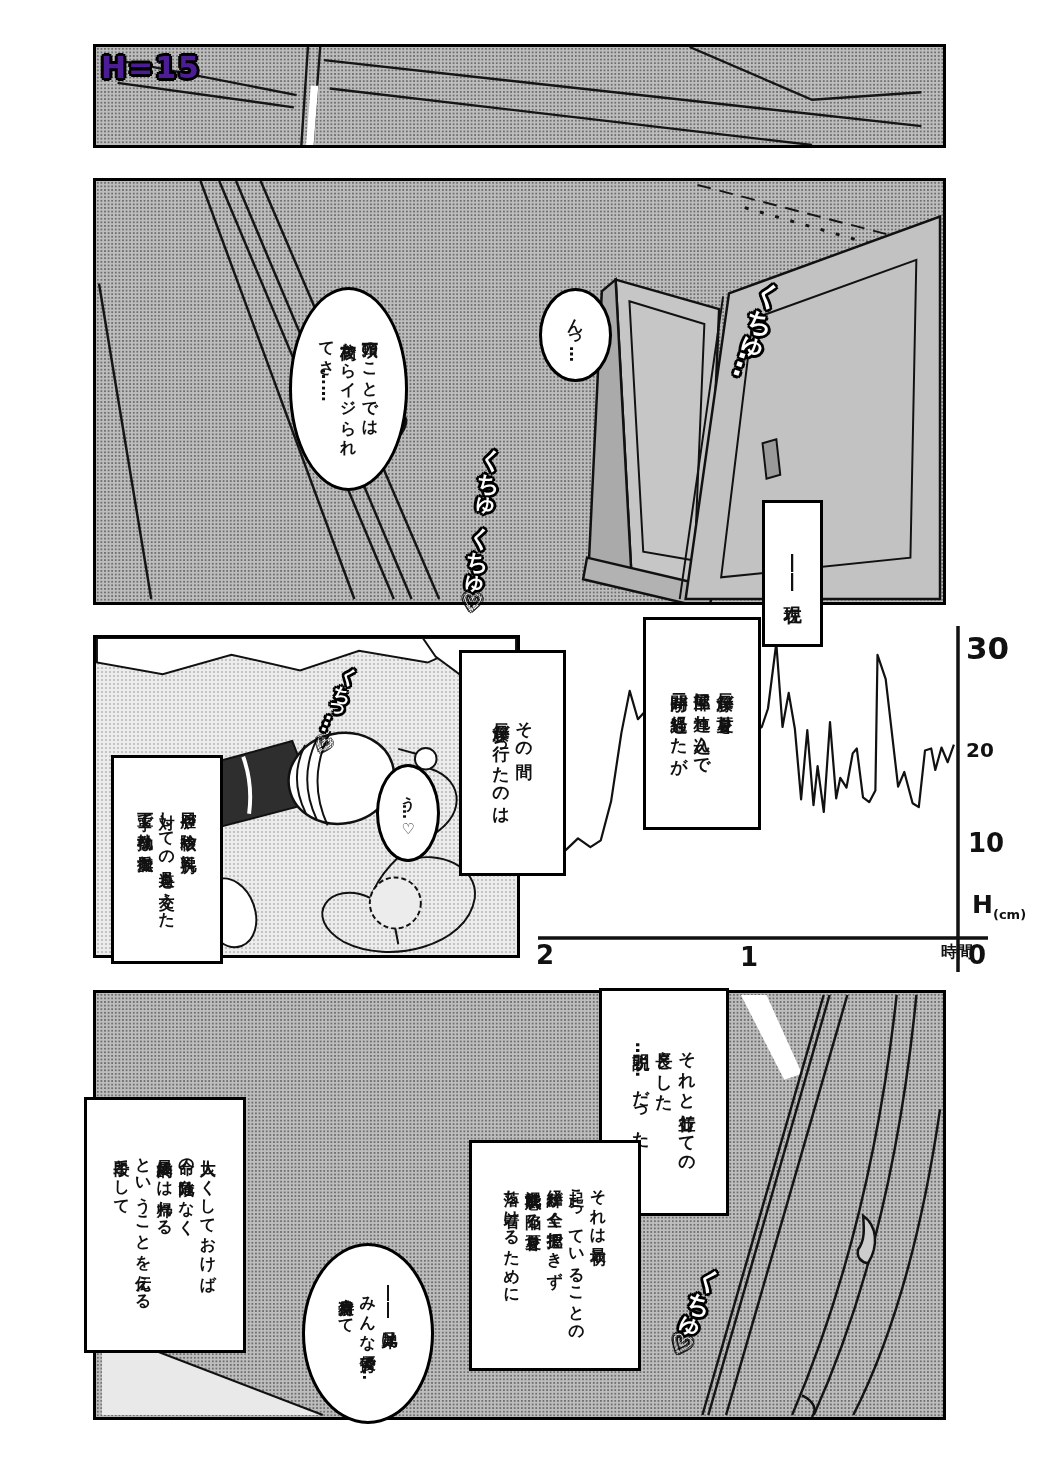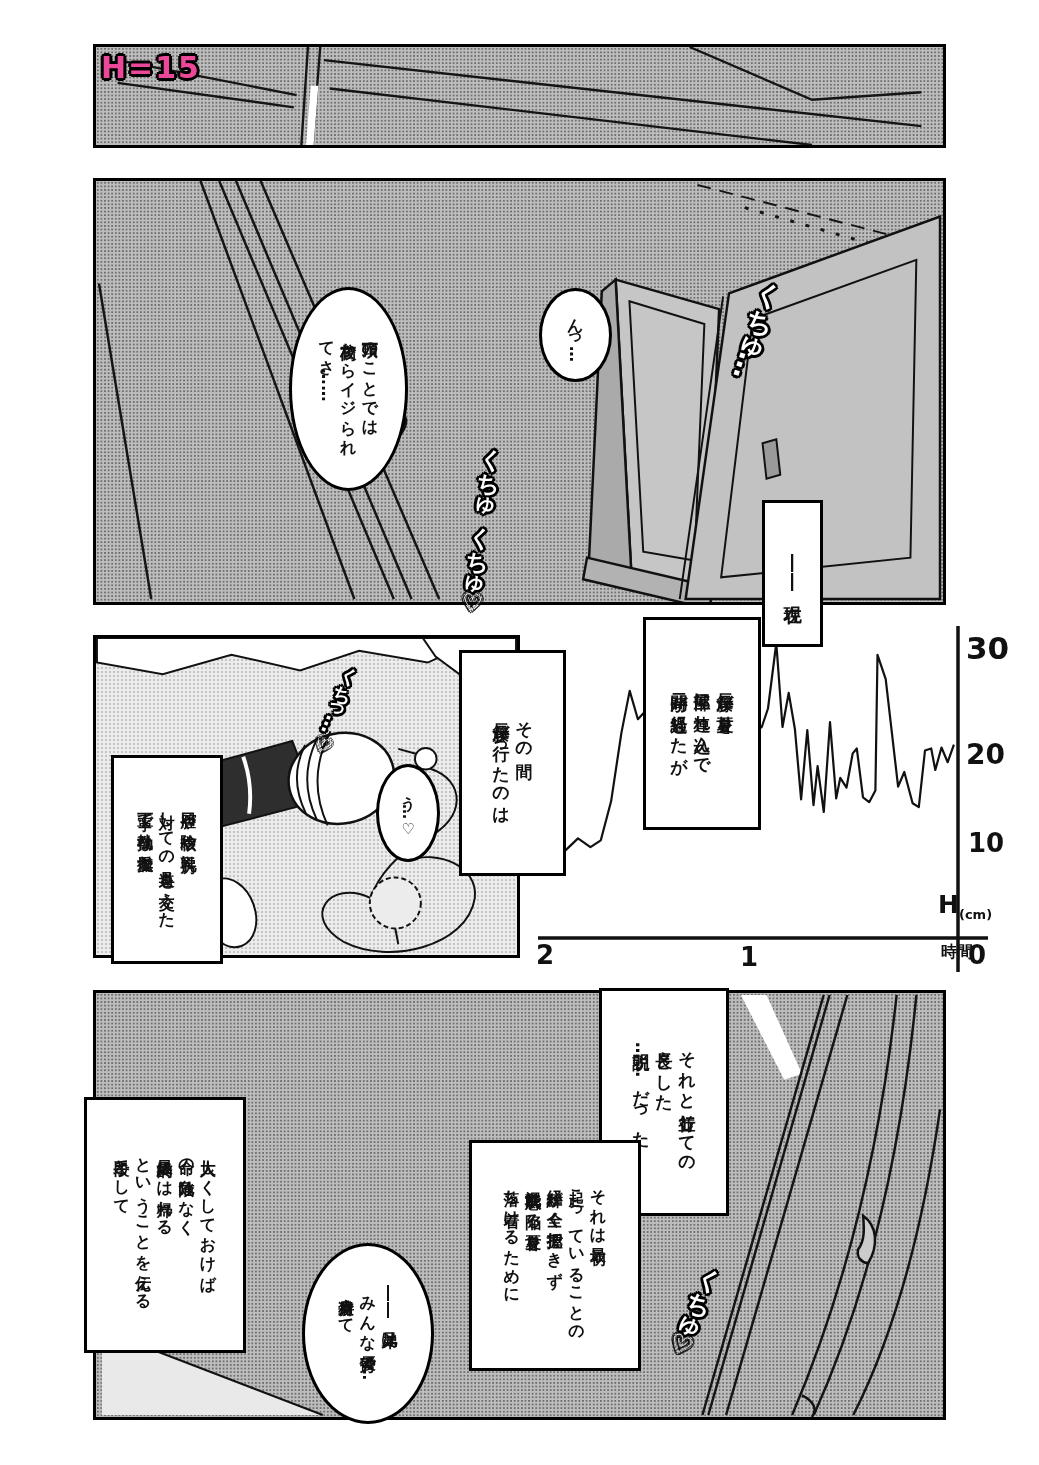--- a/index.html
+++ b/index.html
@@ -15,21 +15,21 @@
   .art{position:absolute;left:0;top:0;width:100%;height:100%;pointer-events:none;}
   .caption{position:absolute;background:#fff;border:3px solid #000;box-sizing:border-box;
     display:flex;align-items:center;justify-content:center;z-index:6;}
   .bubble{position:absolute;background:#fff;border:3px solid #000;border-radius:50%;
     display:flex;align-items:center;justify-content:center;z-index:5;}
   .vtext{writing-mode:vertical-rl;font-weight:600;line-height:1.35;letter-spacing:1px;}
   .vline{display:block;}
   .sfx{position:absolute;z-index:5;writing-mode:vertical-rl;font-weight:800;color:#fff;
     text-shadow:-2px -2px 0 #000,2px -2px 0 #000,-2px 2px 0 #000,2px 2px 0 #000,
                  0 -3px 0 #000,0 3px 0 #000,-3px 0 0 #000,3px 0 0 #000;}
-  .hsfx{position:absolute;z-index:5;font-weight:800;color:#ec4899;
+  .hsfx{position:absolute;z-index:5;font-weight:800;color:#4c1d95;
     text-shadow:-2px -2px 0 #000,2px -2px 0 #000,-2px 2px 0 #000,2px 2px 0 #000,
                  0 -3px 0 #000,0 3px 0 #000,-3px 0 0 #000,3px 0 0 #000;}
   .ticklabel{position:absolute;z-index:2;font-weight:600;}
 </style>
 </head>
 <body>
 
 <div id="page">
 
   <div class="panel tone-dark" style="left:93px;top:44px;width:853px;height:104px;">
@@ -109,24 +109,24 @@
   </div>
 
   <svg id="chart" style="position:absolute;left:530px;top:620px;z-index:1;" width="509" height="355" viewBox="530 620 509 355">
     <g stroke="#111" stroke-width="3.5" fill="none">
       <path d="M958,626 L958,972"></path>
       <path d="M538,938 L988,938"></path>
     </g>
     <polyline id="chart-line" fill="none" stroke="#111" stroke-width="2.2" stroke-linejoin="round" points="545.0,852.1 555.3,844.2 565.7,850.1 578.0,838.4 590.4,847.2 600.8,840.3 611.1,801.3 621.4,732.9 629.7,690.9 637.9,719.2 644.1,712.4 652.4,721.2 660.6,714.3 668.9,711.4 710.2,723.1 751.5,732.9 761.8,727.0 768.0,708.5 776.3,643.0 782.5,727.0 788.7,692.9 794.9,729.0 801.1,799.3 807.3,730.0 813.5,805.2 817.6,766.1 823.8,812.0 830.0,722.2 836.2,798.3 840.3,777.8 846.5,787.6 852.7,753.4 856.8,748.5 863.0,797.4 869.2,802.2 875.4,790.5 877.5,654.8 885.7,679.2 898.1,786.6 904.3,772.0 912.6,803.2 918.8,807.1 925.0,750.5 931.2,748.5 935.3,770.0 941.5,747.5 947.7,762.2 953.9,744.6"></polyline>
   </svg>
   <div class="ticklabel" style="left:966px;top:630px;font-size:31px;">30</div>
-  <div class="ticklabel" style="left:966px;top:738px;font-size:28px;">20</div>
+  <div class="ticklabel" style="left:966px;top:738px;font-size:20px;">20</div>
   <div class="ticklabel" style="left:968px;top:828px;font-size:26px;">10</div>
   <div class="ticklabel" style="left:968px;top:940px;font-size:26px;">0</div>
-  <div class="ticklabel" style="left:938px;top:890px;font-size:25px;">
+  <div class="ticklabel" style="left:972px;top:890px;font-size:25px;">
     <span>H</span><sub style="font-size:13px;">(cm)</sub>
   </div>
   <div class="ticklabel" style="left:536px;top:940px;font-size:26px;">2</div>
   <div class="ticklabel" style="left:740px;top:942px;font-size:26px;">1</div>
   <div class="ticklabel" style="left:893px;top:942px;font-size:16px;margin-left:48px;">時間</div>
 
   <div class="panel tone-dark" style="left:93px;top:990px;width:853px;height:430px;">
     <svg class="art" viewBox="93 990 853 430">
       <polygon points="744,992 770,992 806,1072 788,1078" fill="#fff"></polygon>
       <g stroke="#151515" stroke-width="2.5" fill="none">

